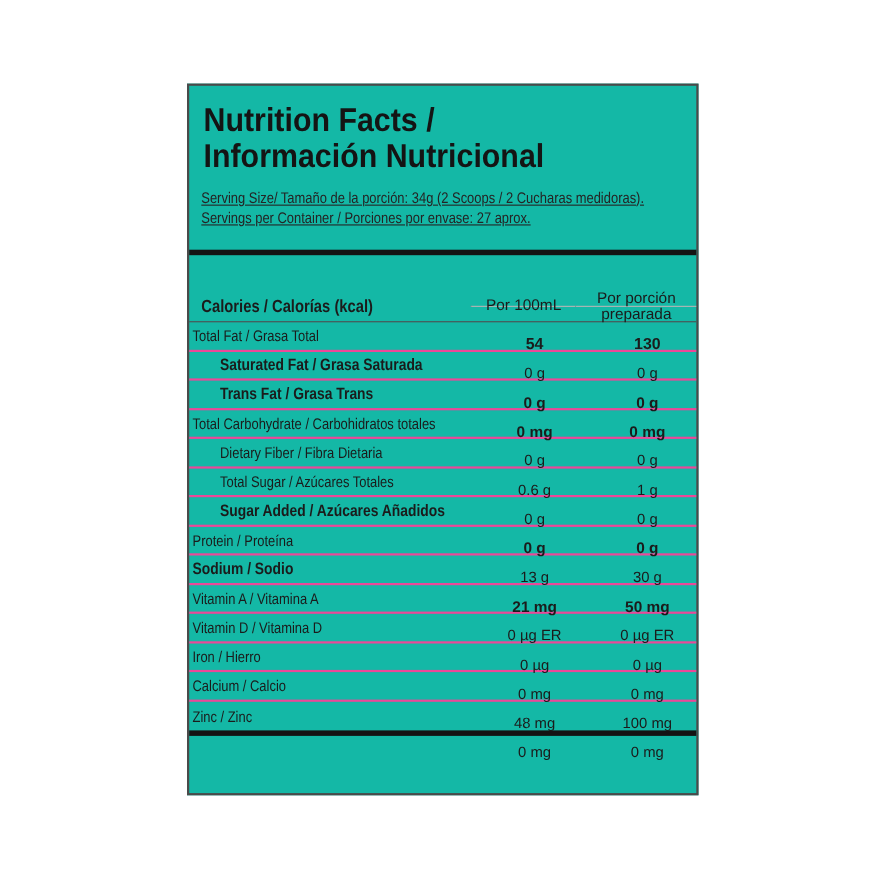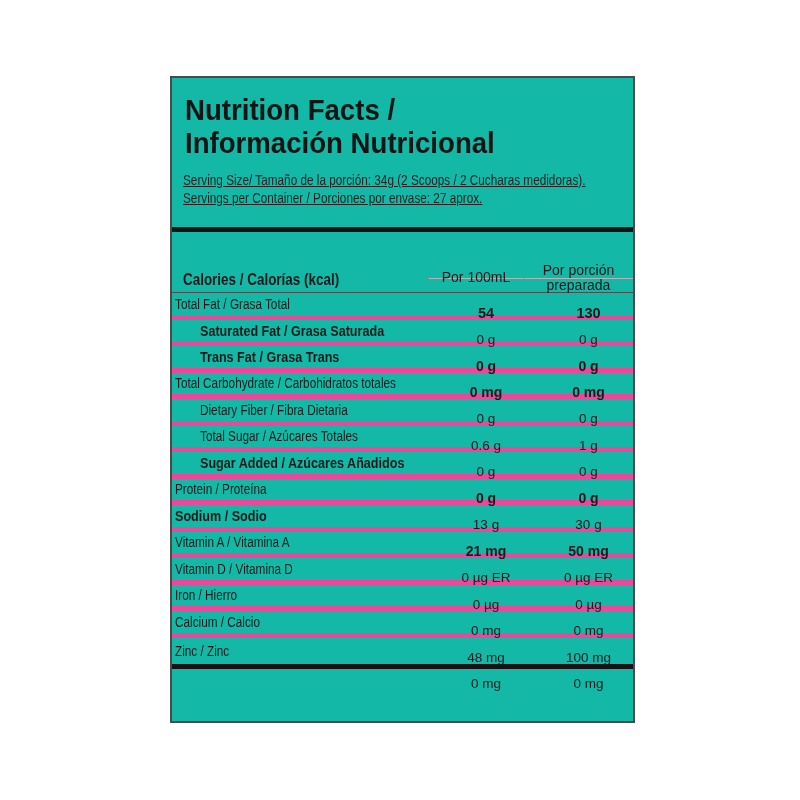--- a/index.html
+++ b/index.html
@@ -44,21 +44,21 @@
   .val.last { width: 110px; }
 
   .thead { height: 35px; }
   .thead .val { border-bottom: 1px solid #b5b5b5; font-size: 14px; line-height: 15.5px; padding: 0 5px; }
 
   .calories { height: 26px; border-bottom: 1px solid #4f4f4f; }
   .calories .lab { padding-left: 11px; }
   .calories .lab .cond { font-weight: bold; font-size: 16px; }
   .calories .val span { font-weight: bold; font-size: 14.5px; }
 
-  .nrow { height: 26.5px; border-bottom: 5px solid #ec4899; }
+  .nrow { height: 26.5px; border-bottom: 2px solid #ec4899; }
   .tbody .nrow:last-child { border-bottom: none; }
   .nrow .lab span { font-size: 14px; }
   .nrow .val span { font-size: 13.5px; }
   .nrow.ind .lab { padding-left: 28px; }
   .nrow.b .lab span { font-weight: bold; font-size: 15px; }
   .nrow.b .val span { font-weight: bold; font-size: 14px; }
 
   .cond {
     display: inline-block; transform: scaleX(0.84); transform-origin: 0 50%;
     white-space: nowrap;

